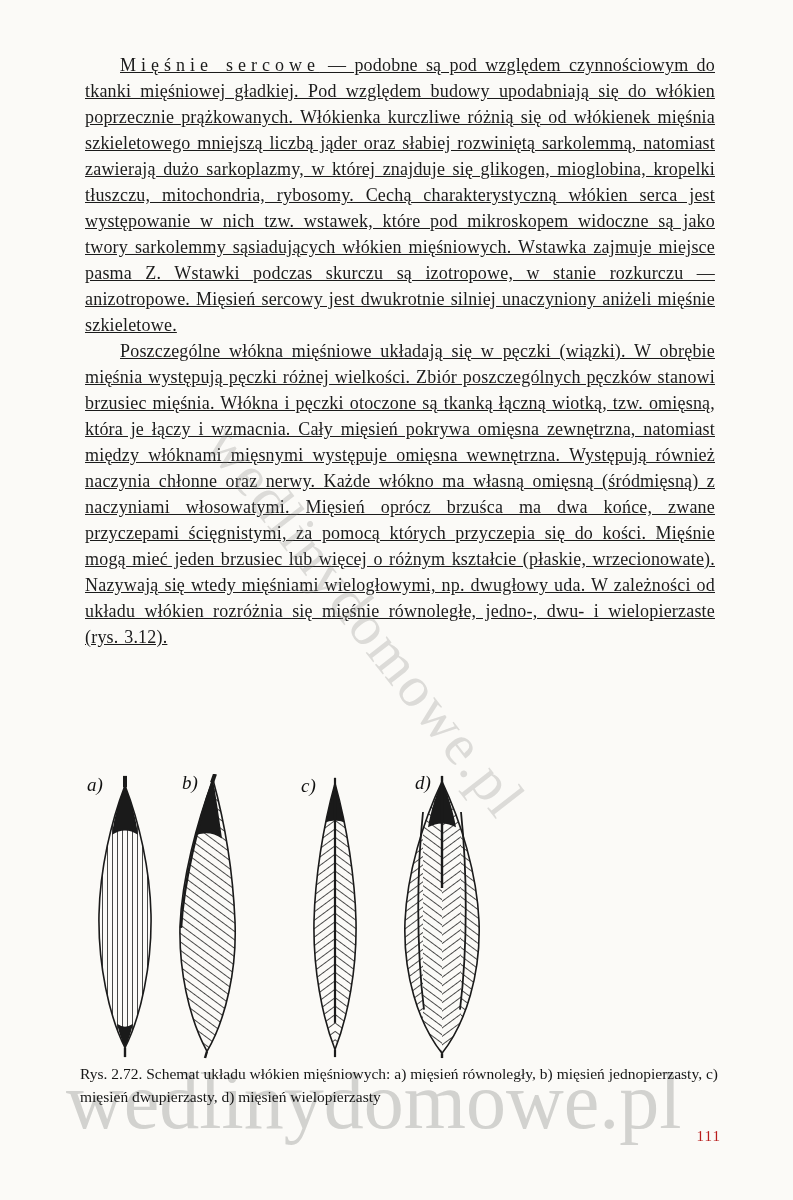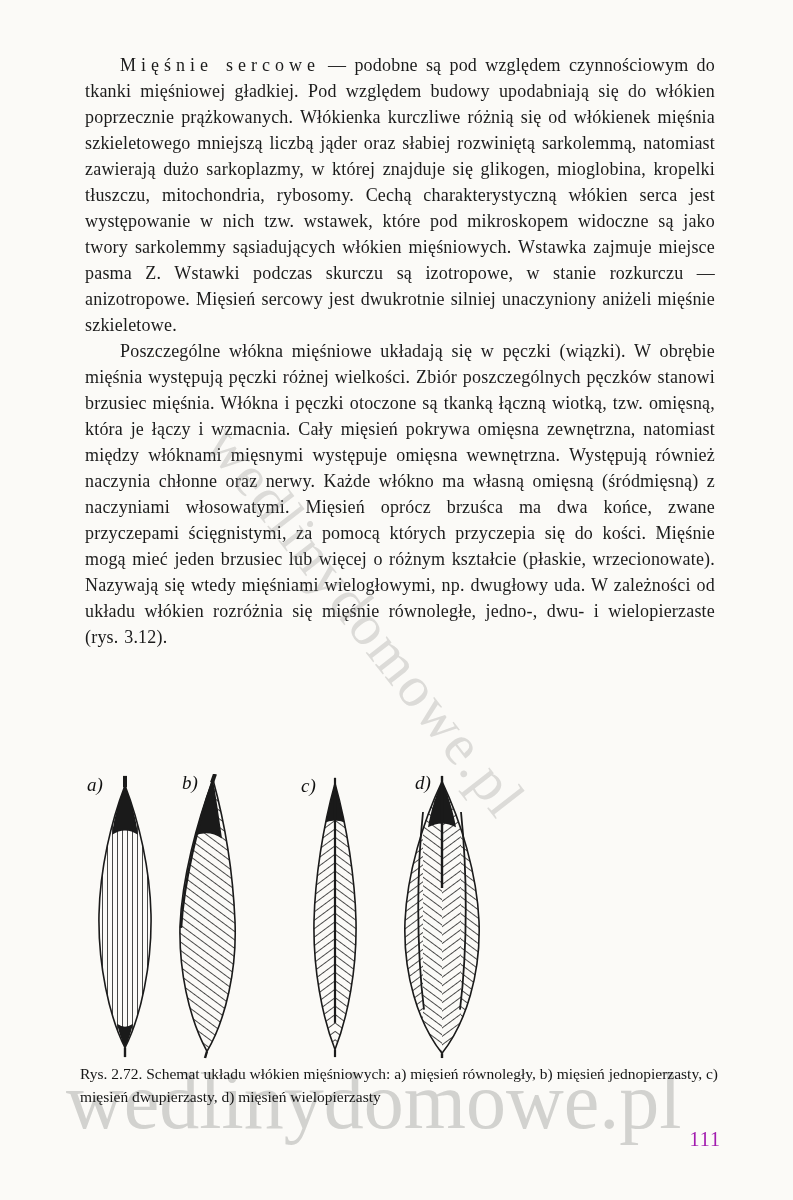--- a/index.html
+++ b/index.html
@@ -10,20 +10,21 @@
     background: #fbfaf7;
     overflow: hidden;
     font-family: "Liberation Serif", "DejaVu Serif", serif;
     color: #1b1b1b;
   }
   .text-block {
     position: absolute;
     left: 85px;
     right: 78px;
     top: 52px;
+    text-decoration: underline;
   }
   .para {
     margin: 0;
     font-size: 18px;
     line-height: 26px;
     text-align: justify;
     letter-spacing: 0.2px;
     word-spacing: 1px;
   }
   .indent { text-indent: 35px; }
@@ -58,23 +59,23 @@
     font-size: 15.5px;
     line-height: 23px;
     text-align: justify;
     color: #161616;
     z-index: 3;
   }
   .page-number {
     position: absolute;
     right: 72px;
     top: 1128px;
-    font-size: 20px;
+    font-size: 15px;
     letter-spacing: 1px;
-    color: #a21caf;
+    color: #b91c1c;
     z-index: 3;
   }
   .watermark-diagonal {
     position: absolute;
     left: 245px;
     top: 412px;
     font-size: 58px;
     color: rgba(130, 130, 128, 0.26);
     white-space: nowrap;
     transform: rotate(52deg);

